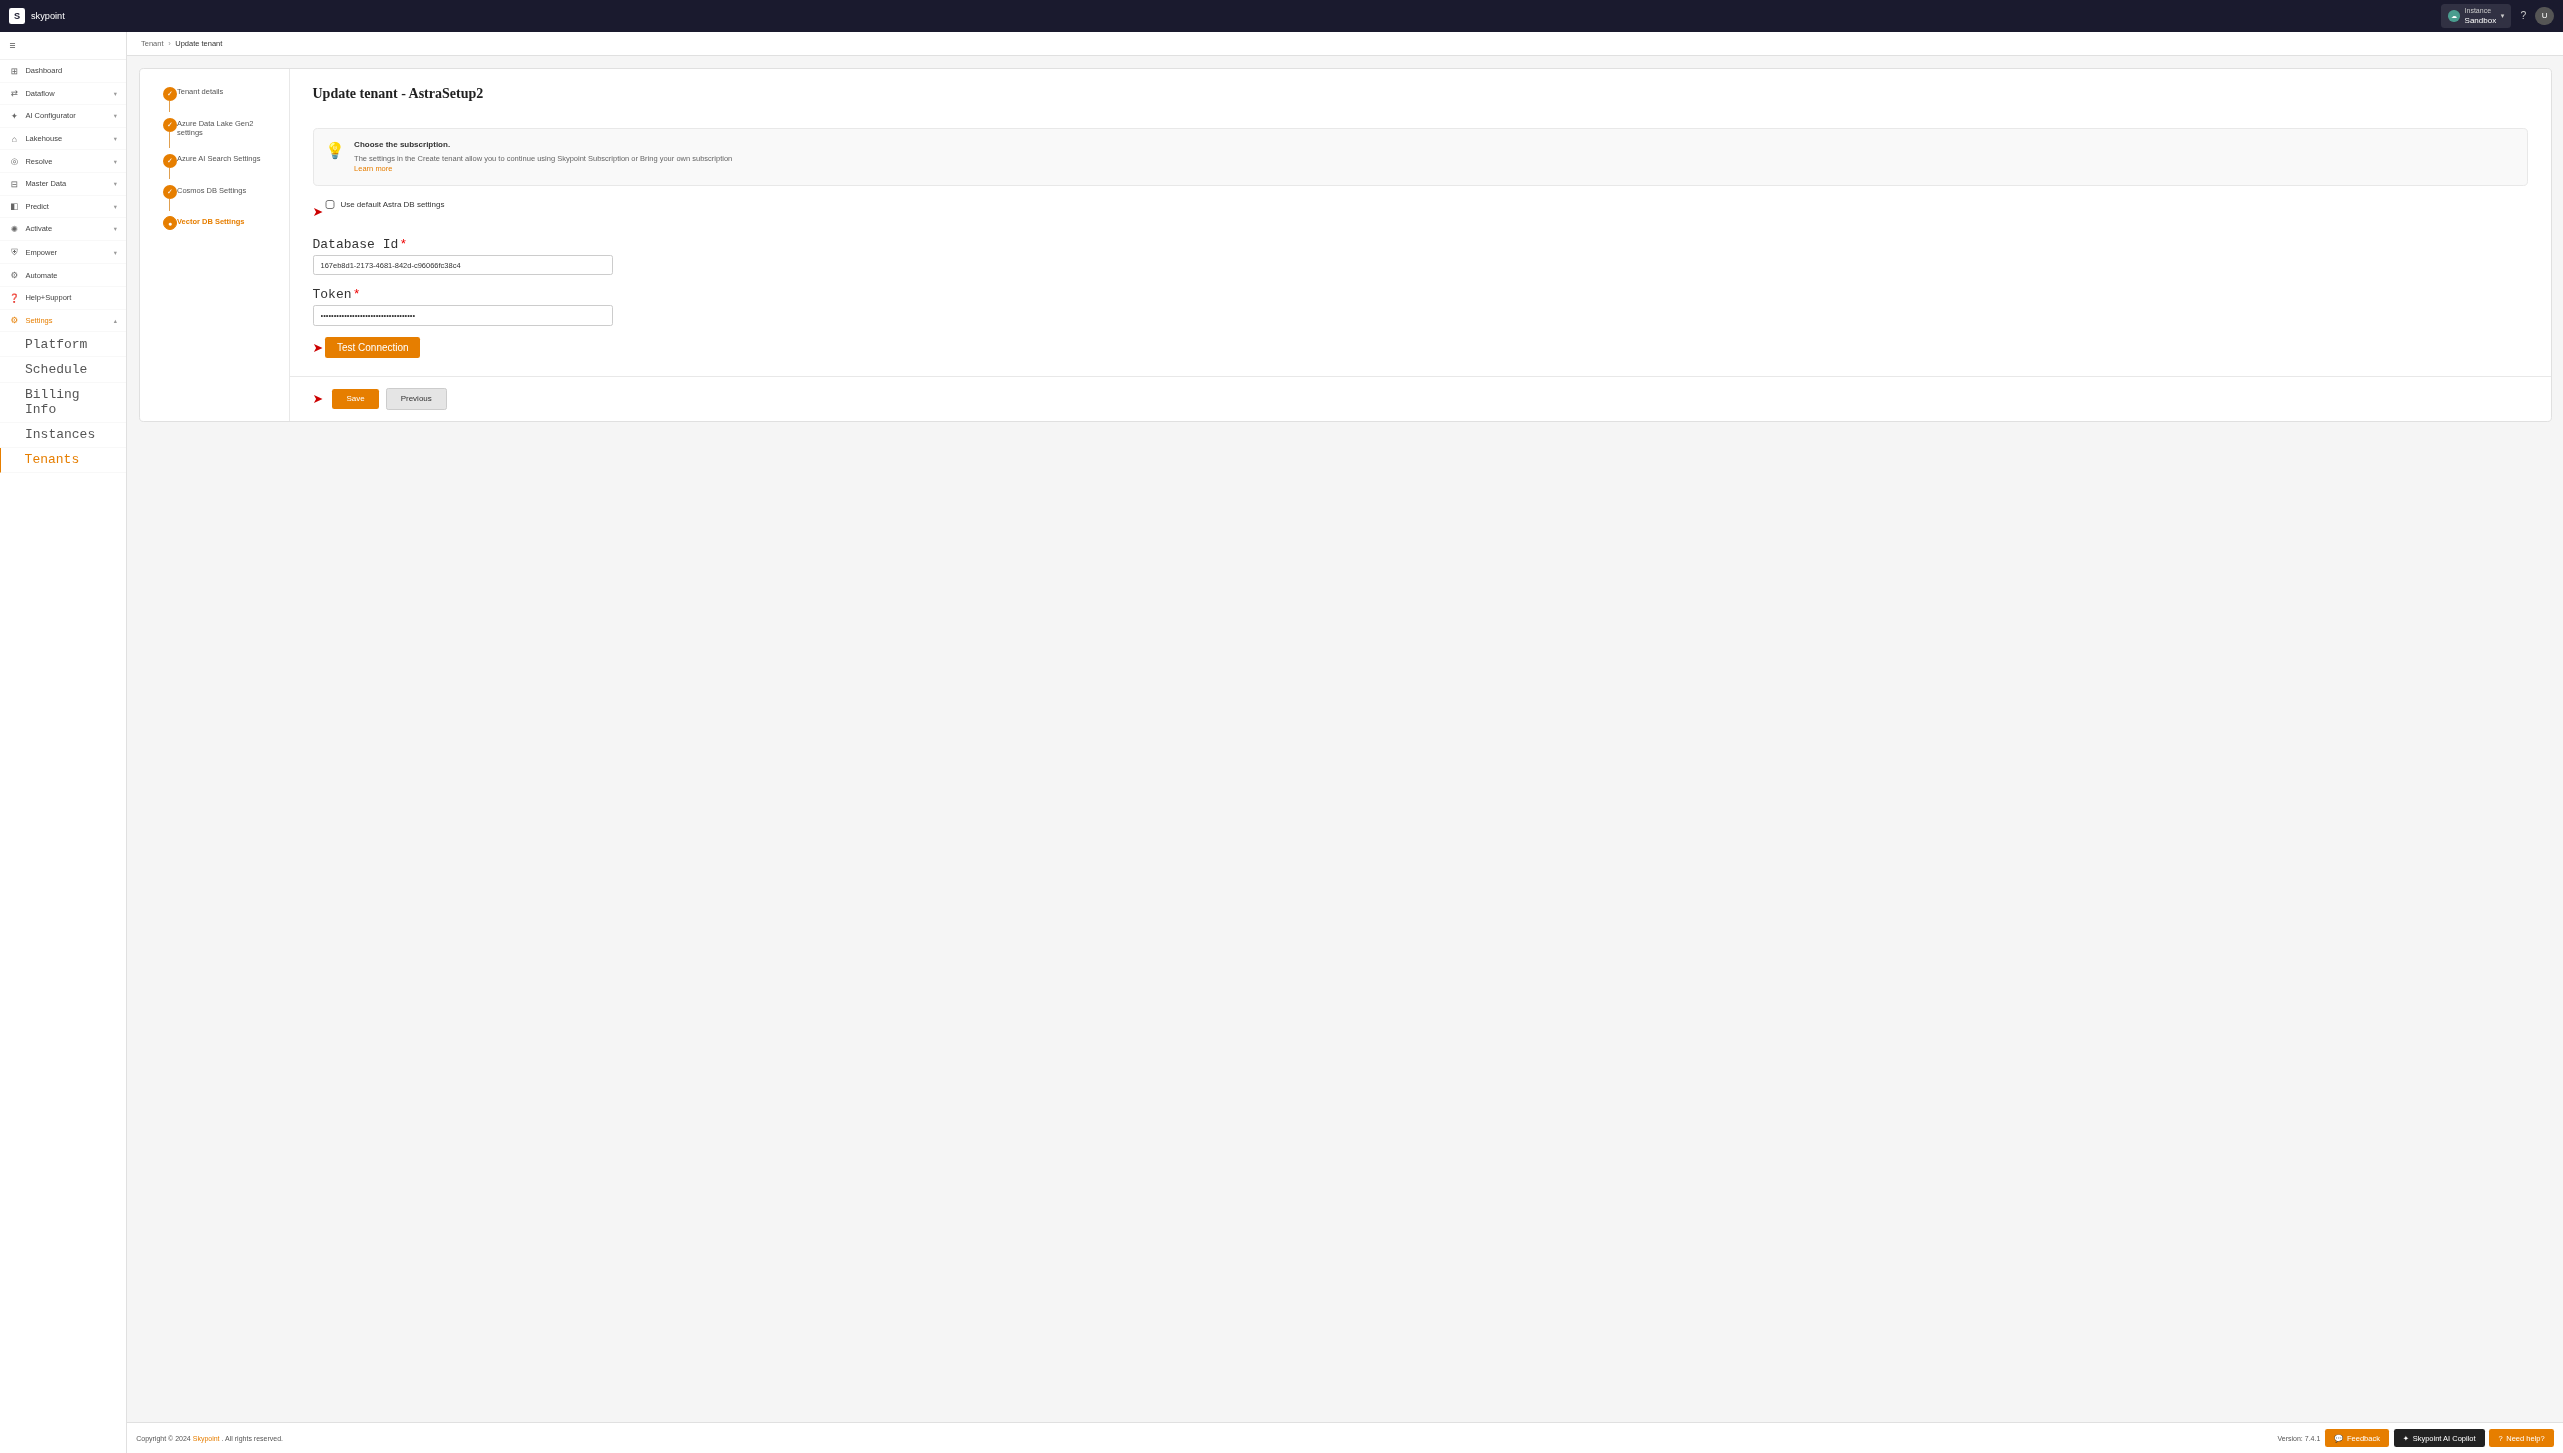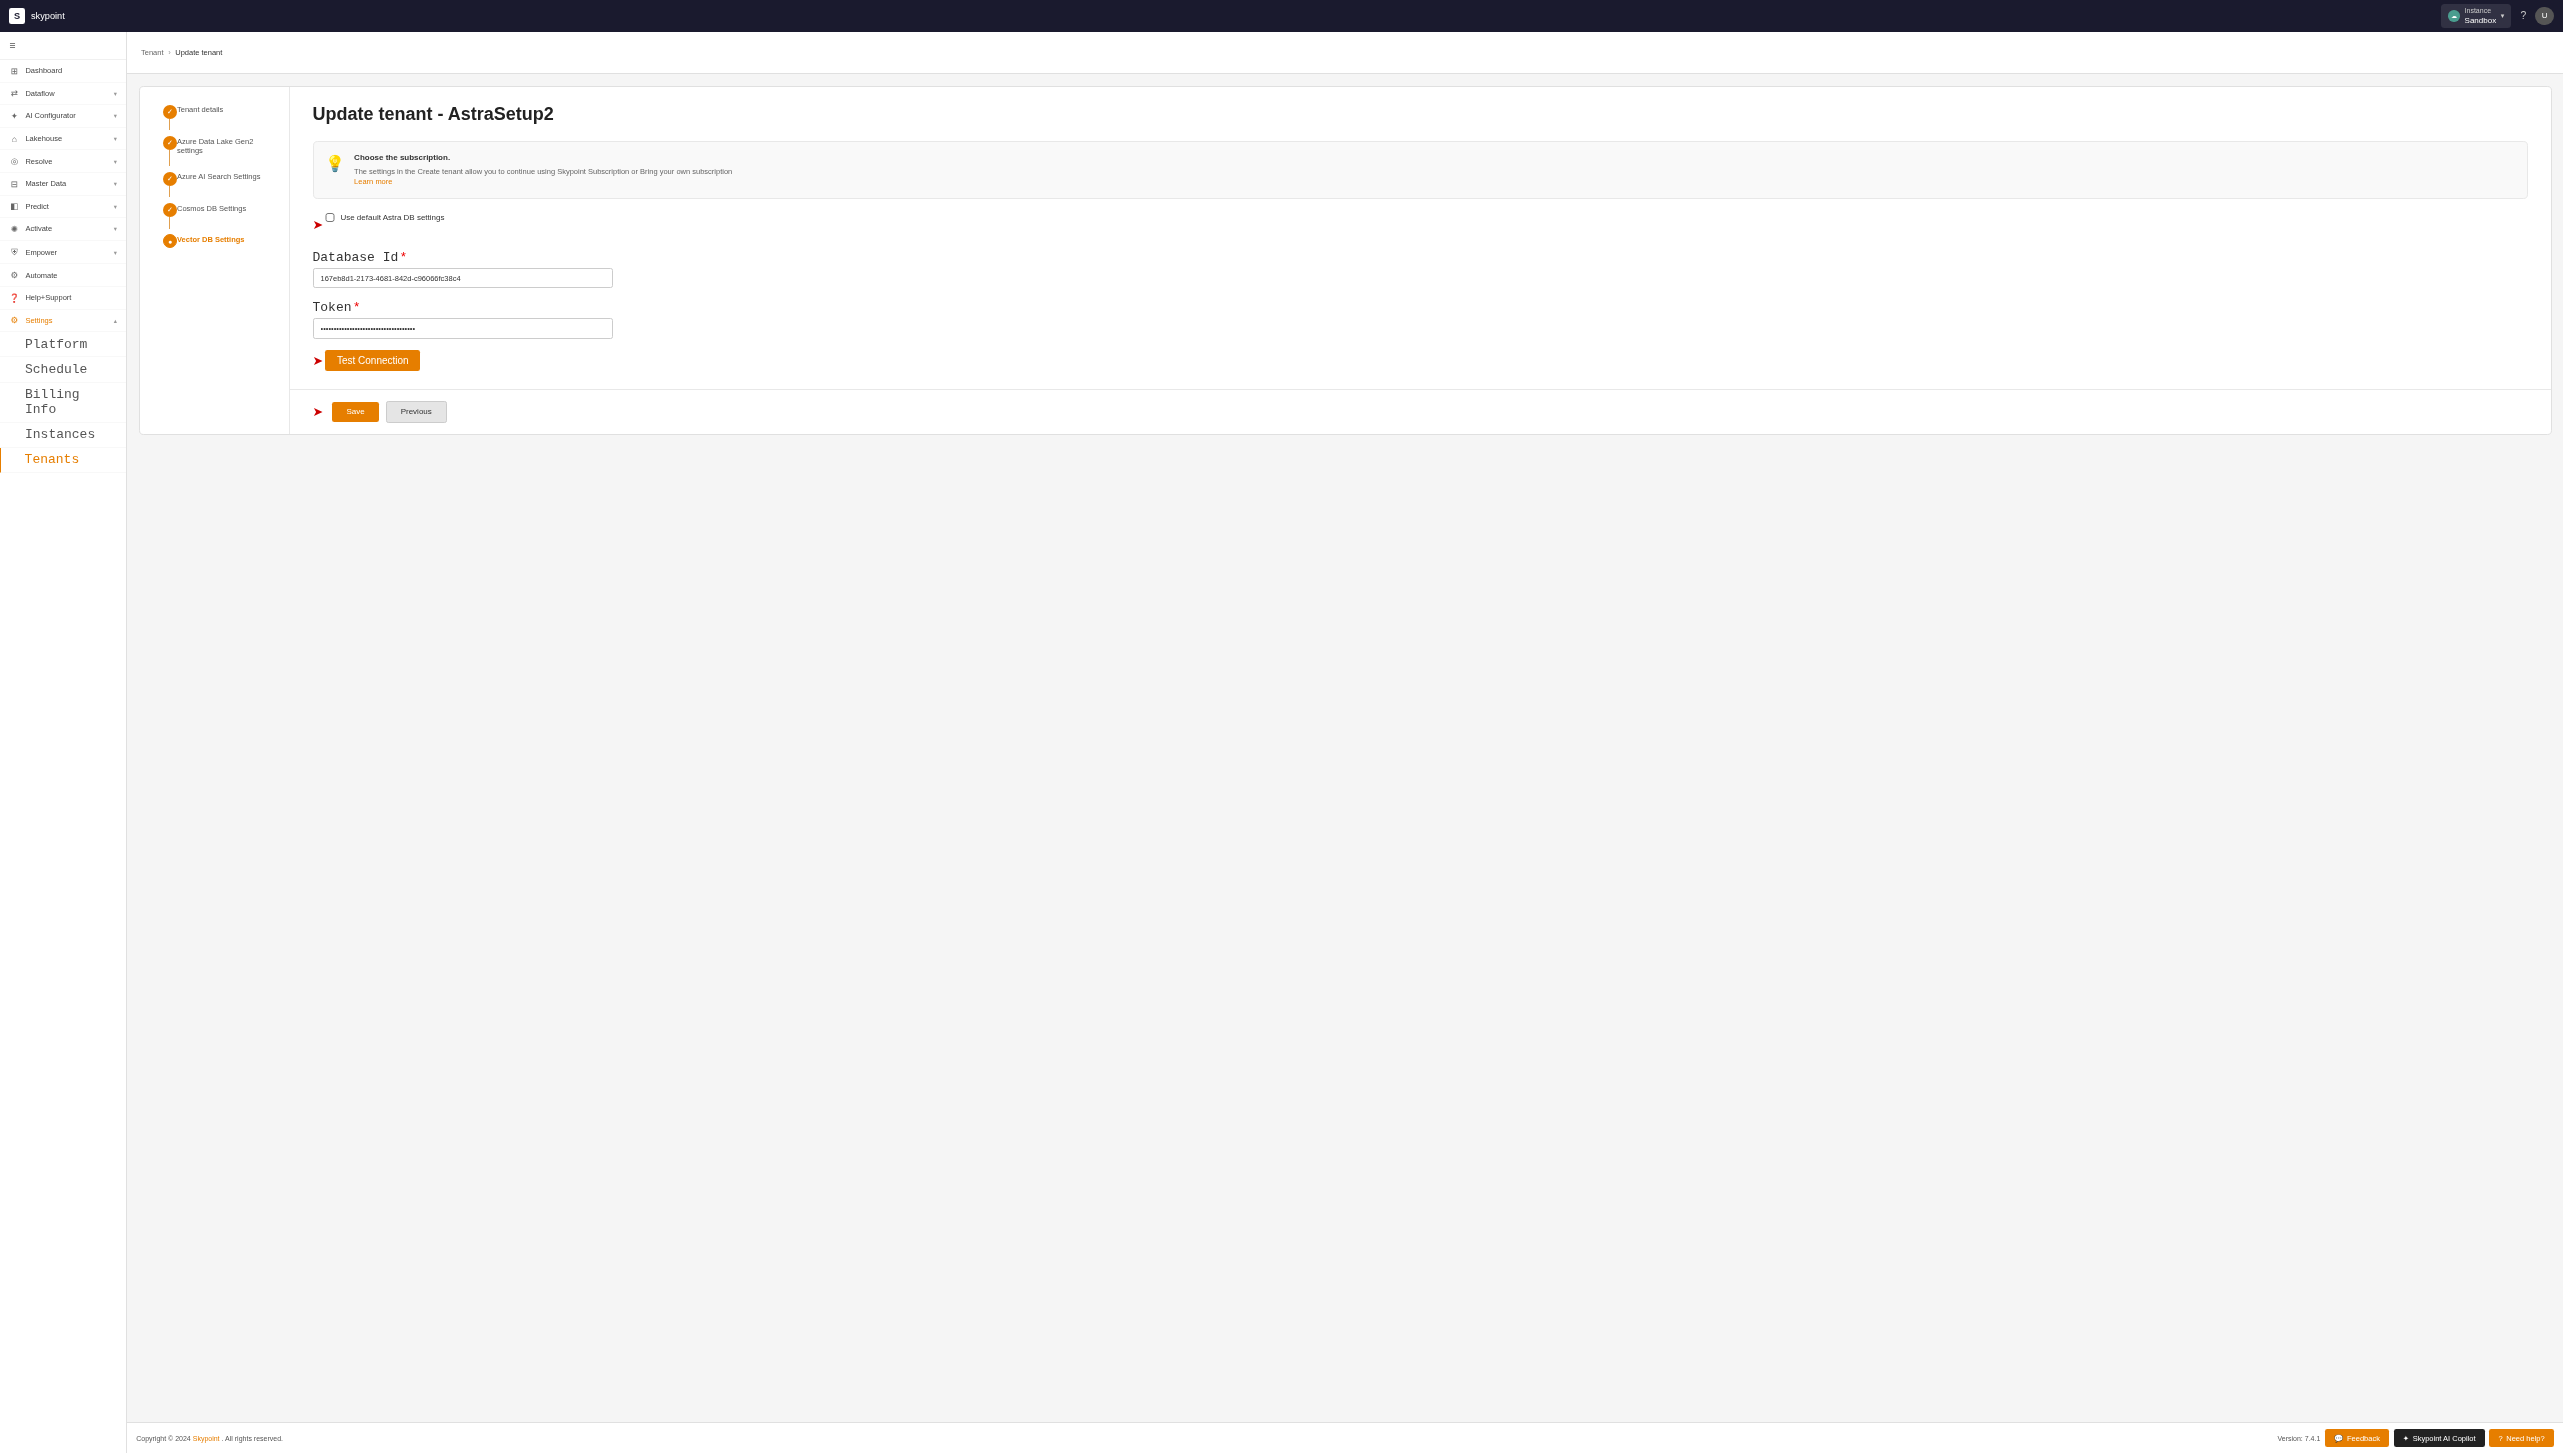--- a/index.html
+++ b/index.html
@@ -68,21 +68,21 @@
     }
     .sidebar-sub-item.active { color: #e67e00; border-left: 1.7px solid #e67e00; padding-left: 23.6px; }
 
     
     .content-area { flex: 1; display: flex; flex-direction: column; overflow: hidden; background: #f5f5f5; }
 
     
     .breadcrumb-bar {
       background: #fff;
       border-bottom: 0.6px solid #e0e0e0;
-      padding: 16px 14px;
+      padding: 7px 14px;
       display: flex;
       align-items: flex-end;
       gap: 4.6px;
       font-size: 7.5px;
       color: #666;
       flex-shrink: 0;
     }
     .breadcrumb-separator { color: #999; }
     .breadcrumb-current { color: #333; font-weight: 500; }
 
@@ -126,21 +126,21 @@
       flex-shrink: 0;
       margin-top: 1.2px;
     }
     .step-circle.completed { background: #e67e00; color: #fff; }
     .step-circle.active { background: #e67e00; color: #fff; border: 1.2px solid #e67e00; }
     .step-label { font-size: 7.5px; color: #555; padding-top: 1.7px; }
     .step-label.active { color: #e67e00; font-weight: 600; }
 
     
     .wizard-main { flex: 1; padding: 17.3px 23px; }
-    .wizard-title { font-size: 18px; font-weight: 600; color: #222; margin-bottom: 16px; }
+    .wizard-title { font-size: 14px; font-weight: 600; color: #222; margin-bottom: 26px; font-family: Liberation Serif, serif; }
 
     
     .info-box {
       background: #f9f9f9;
       border: 0.6px solid #e8e8e8;
       border-radius: 4.6px;
       padding: 11.5px;
       display: flex;
       align-items: flex-start;
       gap: 9.2px;

